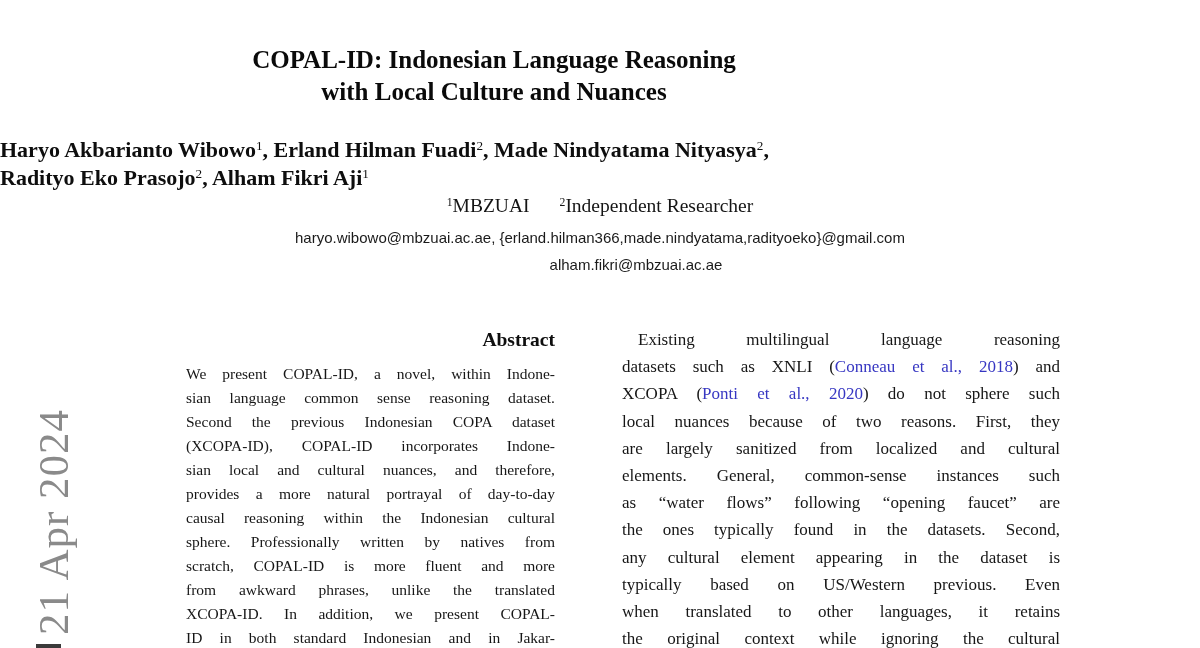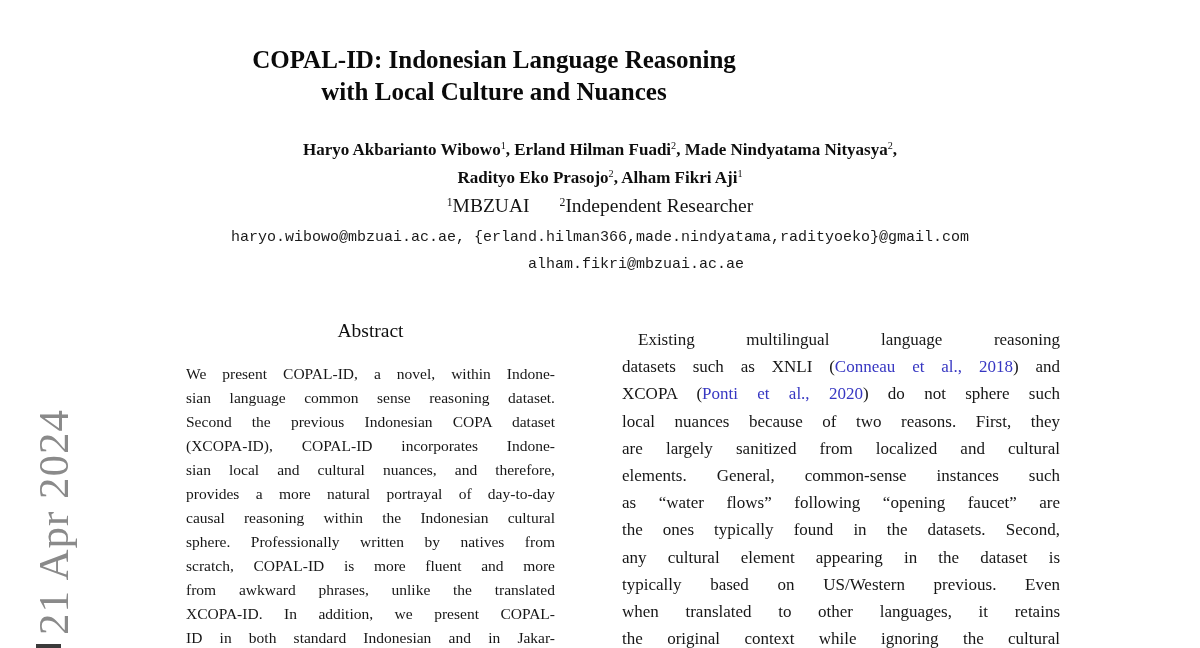--- a/index.html
+++ b/index.html
@@ -5,36 +5,36 @@
   html,body { margin:0; padding:0; background:#ffffff; }
   .page {
     position:relative; width:1200px; height:648px; background:#ffffff;
     overflow:hidden; font-family:"Liberation Serif", serif; color:#141414;
   }
   
   .title {
     position:absolute; top:44px; left:0; width:988px; text-align:center;
     font-size:25px; font-weight:bold; line-height:32px; color:#0a0a0a;
   }
-  .authors { position:absolute; left:0; width:1200px; text-align:center;
-    font-size:17px; font-weight:bold; line-height:24px; color:#0e0e0e; }
+  .authors { position:absolute; left:0; width:1200px; text-align:left;
+    font-size:22px; font-weight:bold; line-height:24px; color:#0e0e0e; }
   .authors-l1 { top:138px; }
   .authors-l2 { top:166px; }
   .affil { position:absolute; top:194px; left:0; width:1200px; text-align:center;
     font-size:19.5px; line-height:24px; color:#141414; }
   .affil-gap { margin-left:30px; }
   .sup { font-size:60%; font-weight:normal; position:relative; top:-0.55em; }
   .emails { position:absolute; left:0; width:1200px; text-align:center;
-    font-family:Liberation Mono, monospace; font-size:15px; line-height:17px; color:#1a1a1a; }
+    font-family:Liberation Sans, sans-serif; font-size:15px; line-height:17px; color:#1a1a1a; }
   .email-l1 { top:229px; }
   .email-l2 { top:256px;padding-left:36px; }
   
   .abstract-head {
-    position:absolute; left:186px; top:320px; width:369px; text-align:center;
-    font-size:19.5px; font-weight:normal; color:#0e0e0e;
+    position:absolute; left:186px; top:329px; width:369px; text-align:right;
+    font-size:19.5px; font-weight:bold; color:#0e0e0e;
   }
   .abs-col {
     position:absolute; left:186px; top:362px; width:369px;
     font-size:15.5px; line-height:24px; color:#161616;
   }
   
   .intro-col {
     position:absolute; left:622px; top:326px; width:438px;
     font-size:17px; line-height:27.2px; color:#161616;
   }

